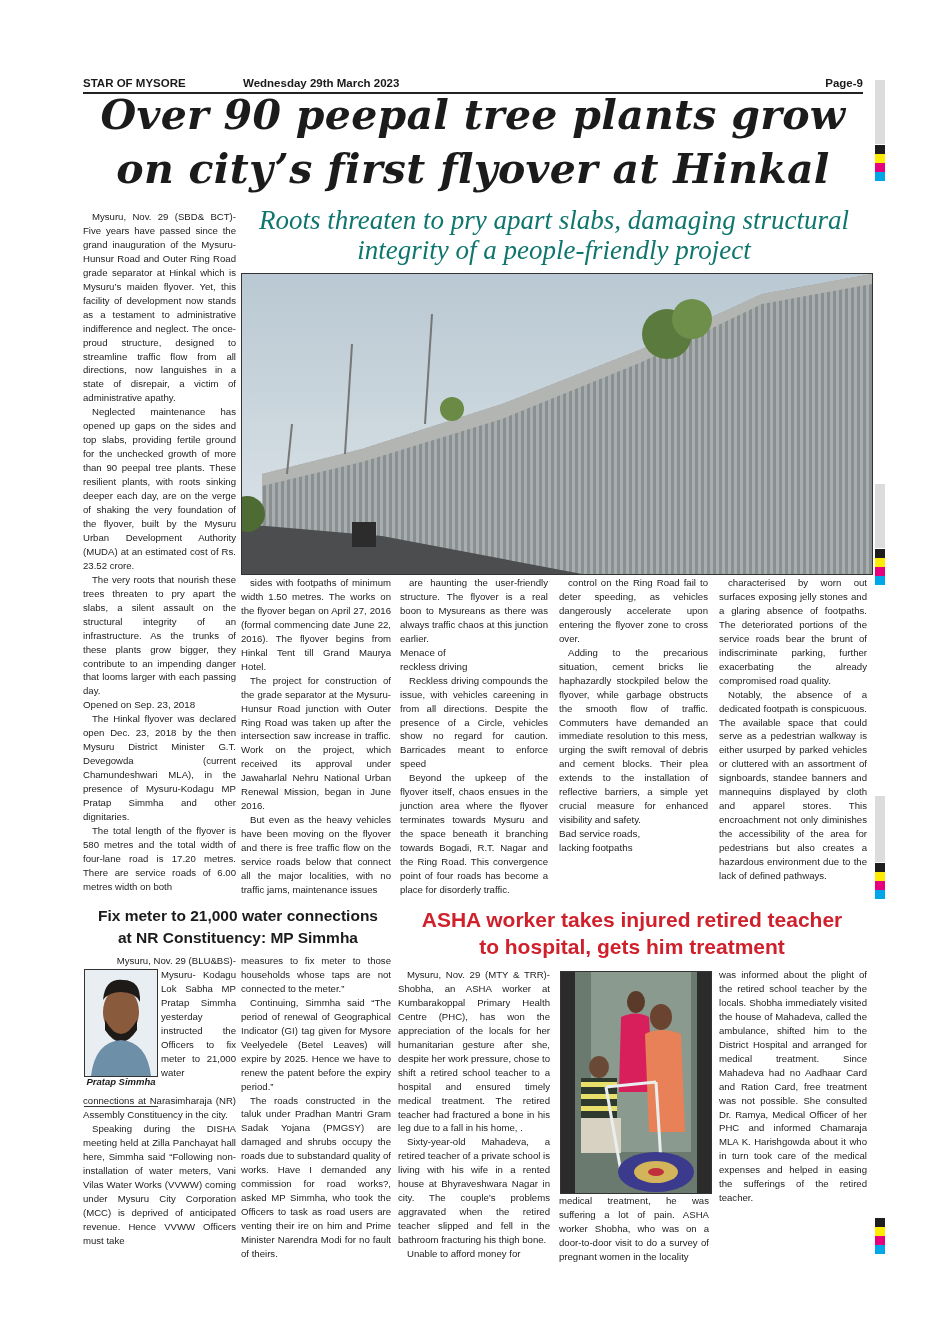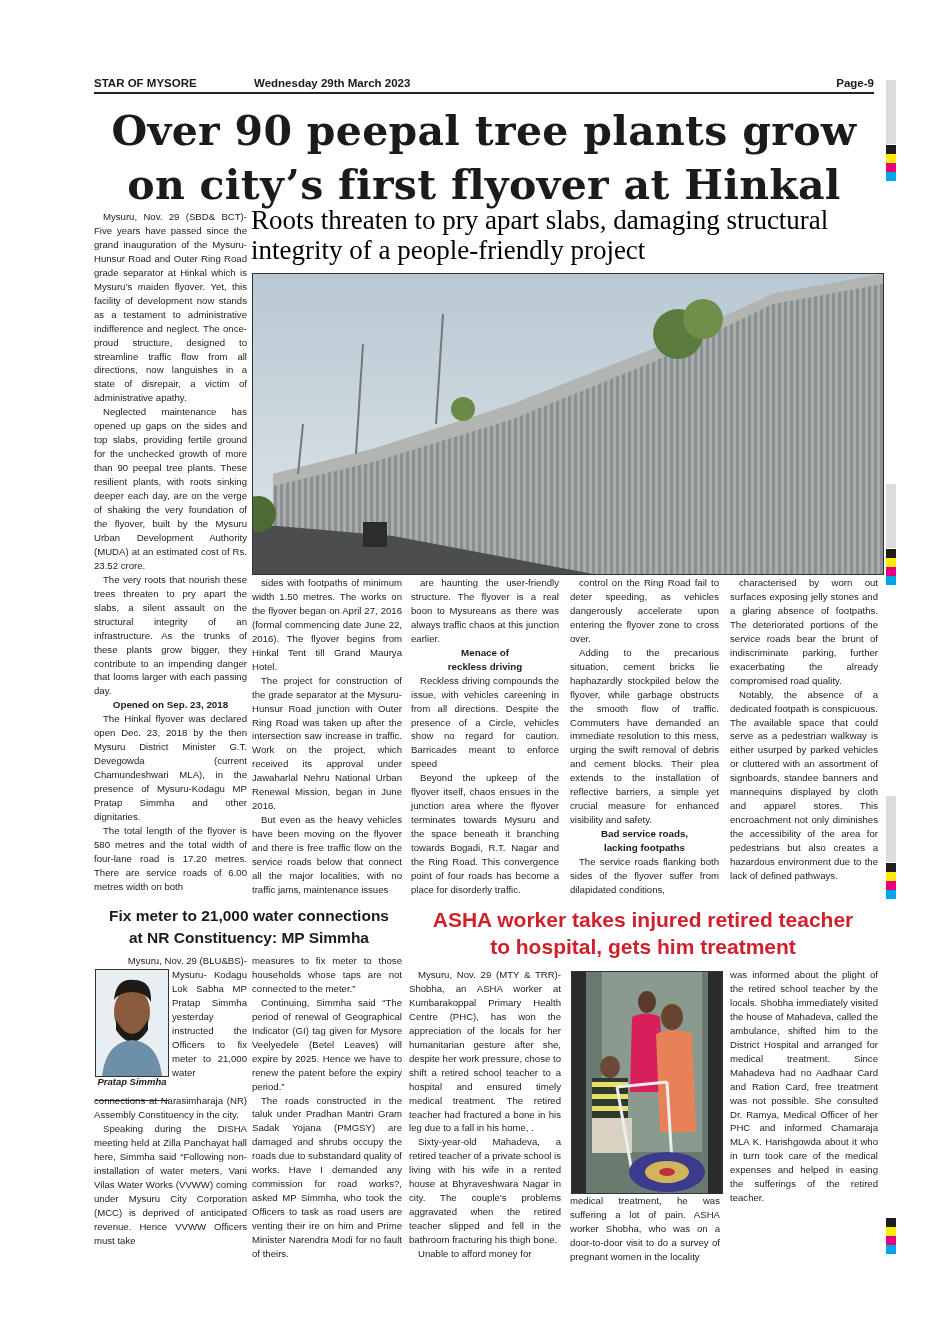--- a/index.html
+++ b/index.html
@@ -1,30 +1,30 @@
 <!DOCTYPE html>
 <html><head>
 <meta charset="utf-8">
 <style>
   html,body{margin:0;padding:0;background:#fff;}
   body{width:945px;height:1337px;position:relative;overflow:hidden;font-family:"Liberation Sans",sans-serif;color:#1a1a1a;}
-  .abs{position:absolute;margin-left:11px;}
+  .abs{position:absolute;}
   .masthead{left:83px;top:76px;width:780px;height:16px;font-size:11.5px;font-weight:bold;border-bottom:2.5px solid #222;}
   .masthead .paper{position:absolute;left:0;top:1px;}
   .masthead .date{position:absolute;left:160px;top:1px;}
   .masthead .page{position:absolute;right:0;top:1px;}
-  .headline{left:83px;top:104px;width:780px;text-align:center;font-family:"DejaVu Serif",serif;font-weight:bold;font-size:41px;line-height:54px;letter-spacing:0.3px;color:#1b1b1b;}
-  .subhead{left:240px;top:205px;width:628px;font-family:"Liberation Serif",serif;font-size:27px;line-height:30px;color:#000000;}
+  .headline{left:83px;top:88px;width:780px;text-align:center;font-family:"DejaVu Serif",serif;font-weight:bold;font-size:41px;line-height:54px;letter-spacing:0.3px;color:#1b1b1b;font-style:italic;}
+  .subhead{left:240px;top:205px;width:628px;text-align:center;font-family:"Liberation Serif",serif;font-size:27px;line-height:30px;color:#0f766e;font-style:italic;}
   .col{font-size:9.6px;line-height:13.95px;text-align:justify;color:#1c1c1c;}
   .col p{margin:0;text-indent:9px;}
-  .col h4{margin:0;font-size:9.8px;font-weight:bold;text-align:center;line-height:13.95px;}
+  .col h4{margin:0;font-size:9.8px;font-weight:normal;line-height:13.95px;}
   .photo1{left:241px;top:273px;width:630px;height:300px;border:1px solid #333;overflow:hidden;background:#c9d3da;}
   .photo2{left:560px;top:971px;width:150px;height:221px;border:1px solid #333;overflow:hidden;background:#5b6c63;}
   .mugshot{left:84px;top:969px;width:72px;height:106px;border:1px solid #333;overflow:hidden;background:#eef2f5;}
-  .caption{left:84px;top:1076px;width:74px;font-size:9.5px;font-style:italic;font-weight:bold;text-align:center;border-bottom:1px solid #333;padding-bottom:13px;}
+  .caption{left:84px;top:1076px;width:74px;font-size:9.5px;font-style:italic;font-weight:bold;text-align:center;border-bottom:1px solid #333;padding-bottom:19px;}
   .head2{left:83px;top:905px;width:310px;text-align:center;font-weight:bold;font-size:15.5px;line-height:22px;color:#1b1b1b;}
   .head3{left:397px;top:906px;width:470px;text-align:center;font-weight:bold;font-size:21px;line-height:27px;color:#d0202c;}
   .regbar{left:875px;width:10px;background:#dcdcdc;}
   .sw{left:875px;width:10px;height:9px;}
 </style>
 </head>
 <body>
 
 <div class="abs masthead">
   <span class="paper">STAR OF MYSORE</span>
@@ -95,21 +95,20 @@
   <h4>reckless driving</h4>
   <p>Reckless driving compounds the issue, with vehicles careening in from all directions. Despite the presence of a Circle, vehicles show no regard for caution. Barricades meant to enforce speed</p>
   <p>Beyond the upkeep of the flyover itself, chaos ensues in the junction area where the flyover terminates towards Mysuru and the space beneath it branching towards Bogadi, R.T. Nagar and the Ring Road. This convergence point of four roads has become a place for disorderly traffic.</p>
 </div>
 
 <div class="abs col" style="left:559px;top:576px;width:149px;">
   <p>control on the Ring Road fail to deter speeding, as vehicles dangerously accelerate upon entering the flyover zone to cross over.</p>
   <p>Adding to the precarious situation, cement bricks lie haphazardly stockpiled below the flyover, while garbage obstructs the smooth flow of traffic. Commuters have demanded an immediate resolution to this mess, urging the swift removal of debris and cement blocks. Their plea extends to the installation of reflective barriers, a simple yet crucial measure for enhanced visibility and safety.</p>
   <h4>Bad service roads,</h4>
   <h4>lacking footpaths</h4>
-  <p>The service roads flanking both sides of the flyover suffer from dilapidated conditions,</p>
 </div>
 
 <div class="abs col" style="left:719px;top:576px;width:148px;">
   <p>characterised by worn out surfaces exposing jelly stones and a glaring absence of footpaths. The deteriorated portions of the service roads bear the brunt of indiscriminate parking, further exacerbating the already compromised road quality.</p>
   <p>Notably, the absence of a dedicated footpath is conspicuous. The available space that could serve as a pedestrian walkway is either usurped by parked vehicles or cluttered with an assortment of signboards, standee banners and mannequins displayed by cloth and apparel stores. This encroachment not only diminishes the accessibility of the area for pedestrians but also creates a hazardous environment due to the lack of defined pathways.</p>
 </div>
 
 <div class="abs head2">
   <div>Fix meter to 21,000 water connections</div>
   <div>at NR Constituency: MP Simmha</div>

